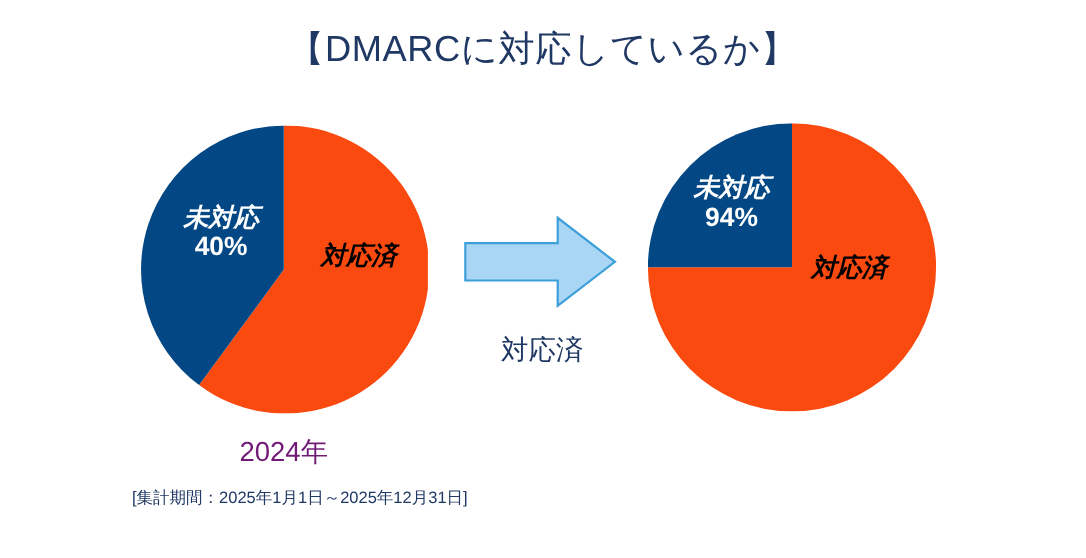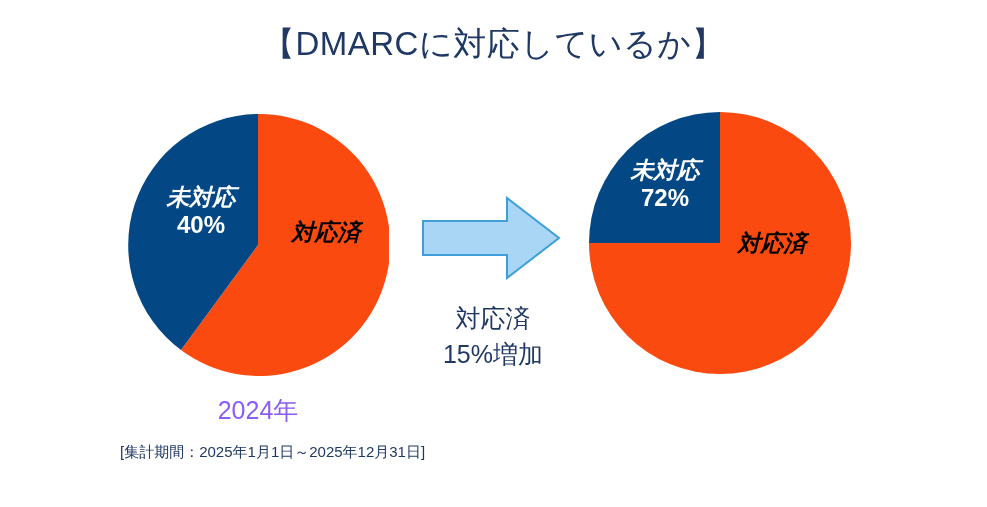--- a/index.html
+++ b/index.html
@@ -63,21 +63,21 @@
   .lbl-l-orange { left: 144px; top: 105px; width: 110px; color: #000000; }
   
   .lbl-r-navy   { left: 26px;  top: 45px;  width: 100px; color: #ffffff; }
   .lbl-r-orange { left: 128px; top: 118px; width: 110px; color: #000000; }
 
   
   .year-caption {
     position: absolute;
     text-align: center;
     font-size: 25px;
-    color: #8b5cf6;
+    color: #701a75;
     white-space: nowrap;
   }
   .year-left  { left: 148px; top: 394px; width: 220px; }
   .year-right { left: 610px; top: 390px; width: 220px; }
 
   
   .arrow-wrap {
     position: absolute;
     left: 421px;
     top: 196px;
@@ -138,34 +138,33 @@
   <div class="year-caption year-left">2024年</div>
 
   <div class="arrow-wrap">
     <svg width="140" height="84" viewBox="0 0 140 84">
       <polygon points="2,25 86,25 86,2 138,42 86,82 86,59 2,59" fill="#A9D6F5" stroke="#3D9FD8" stroke-width="2" stroke-linejoin="miter"></polygon>
     </svg>
   </div>
 
   <div class="middle-note">
     <span>対応済</span>
-    <span>15%増加</span>
   </div>
 
   <div class="pie-group right">
     <svg class="pie-svg" width="262" height="262" viewBox="0 0 262 262">
 
       <path d="M 131 131 L 131 0 A 131 131 0 1 1 0 131 Z" fill="#FA4A0F"></path>
 
       <path d="M 131 131 L 0 131 A 131 131 0 0 1 131 0 Z" fill="#034884"></path>
     </svg>
 
     <div class="slice-label lbl-r-navy">
       <span class="lbl-name">未対応</span>
-      <span class="lbl-pct">72%</span>
+      <span class="lbl-pct">94%</span>
     </div>
 
     <div class="slice-label lbl-r-orange">
       <span class="lbl-name">対応済</span>
     </div>
   </div>
 
 
   <div class="footnote">[集計期間：2025年1月1日～2025年12月31日]</div>
 

